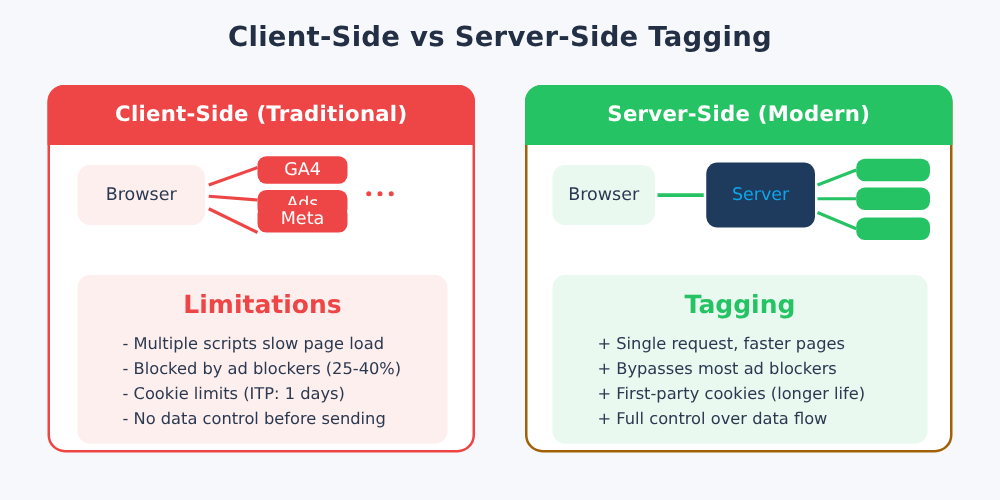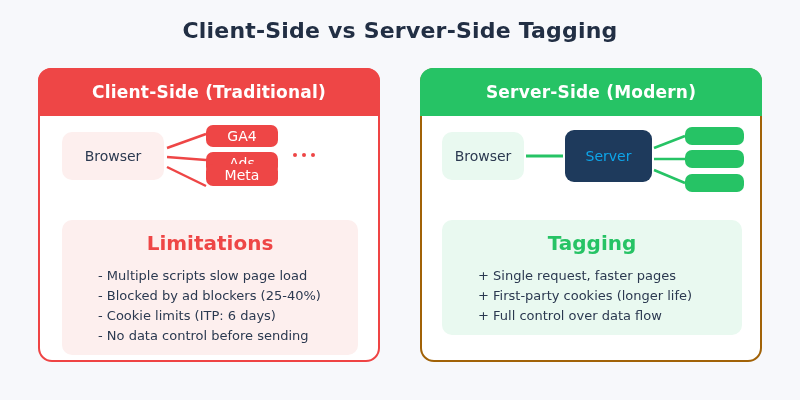--- a/index.html
+++ b/index.html
@@ -101,21 +101,21 @@
     <div class="dots">
       <span></span>
         <span></span>
         <span></span>
     </div>
 
     <div class="info-box">
       <div class="info-title">Limitations</div>
       <div class="info-item">- Multiple scripts slow page load</div>
       <div class="info-item">- Blocked by ad blockers (25-40%)</div>
-      <div class="info-item">- Cookie limits (ITP: 6 days)</div>
+      <div class="info-item">- Cookie limits (ITP: 1 days)</div>
       <div class="info-item">- No data control before sending</div>
     </div>
   </section>
 
   <section class="panel panel-right">
     <header class="panel-header">Server-Side (Modern)</header>
 
     <svg class="links" viewBox="0 0 342 294">
       <line x1="104" y1="86" x2="141" y2="86" stroke="#26c365" stroke-width="3"></line>
       <line x1="232" y1="78" x2="263" y2="66" stroke="#26c365" stroke-width="2.5"></line>
@@ -126,18 +126,19 @@
     <div class="node browser-right">Browser</div>
     <div class="node server">Server</div>
 
     <div class="endpoint ep1"></div>
     <div class="endpoint ep2"></div>
     <div class="endpoint ep3"></div>
 
     <div class="info-box">
       <div class="info-title">Tagging</div>
       <div class="info-item">+ Single request, faster pages</div>
+      <div class="info-item">+ Bypasses most ad blockers</div>
       <div class="info-item">+ First-party cookies (longer life)</div>
       <div class="info-item">+ Full control over data flow</div>
     </div>
   </section>
 
 </div>
 
 </body></html>

